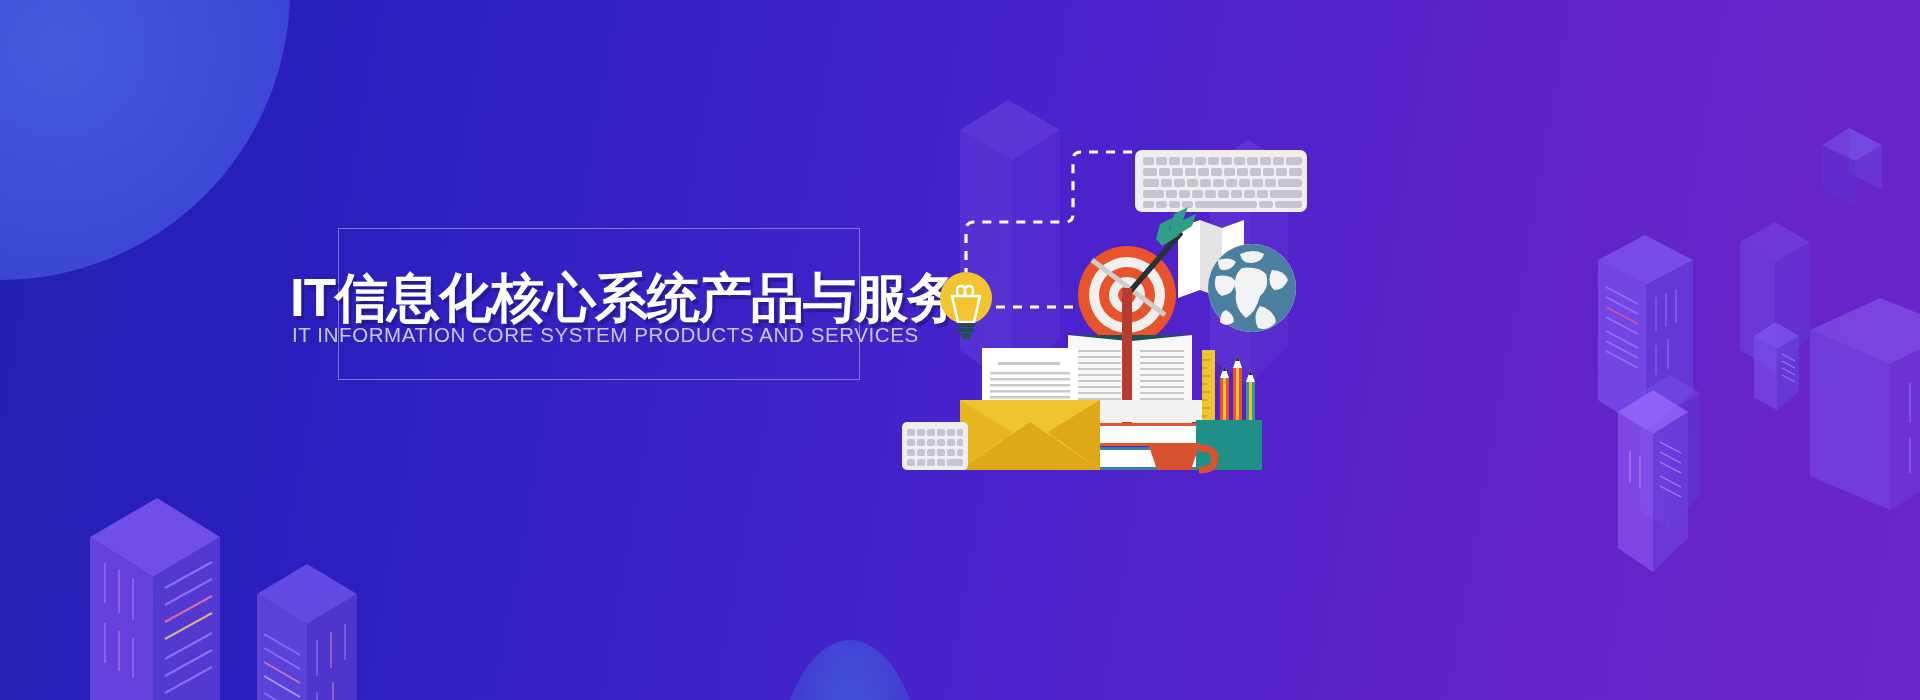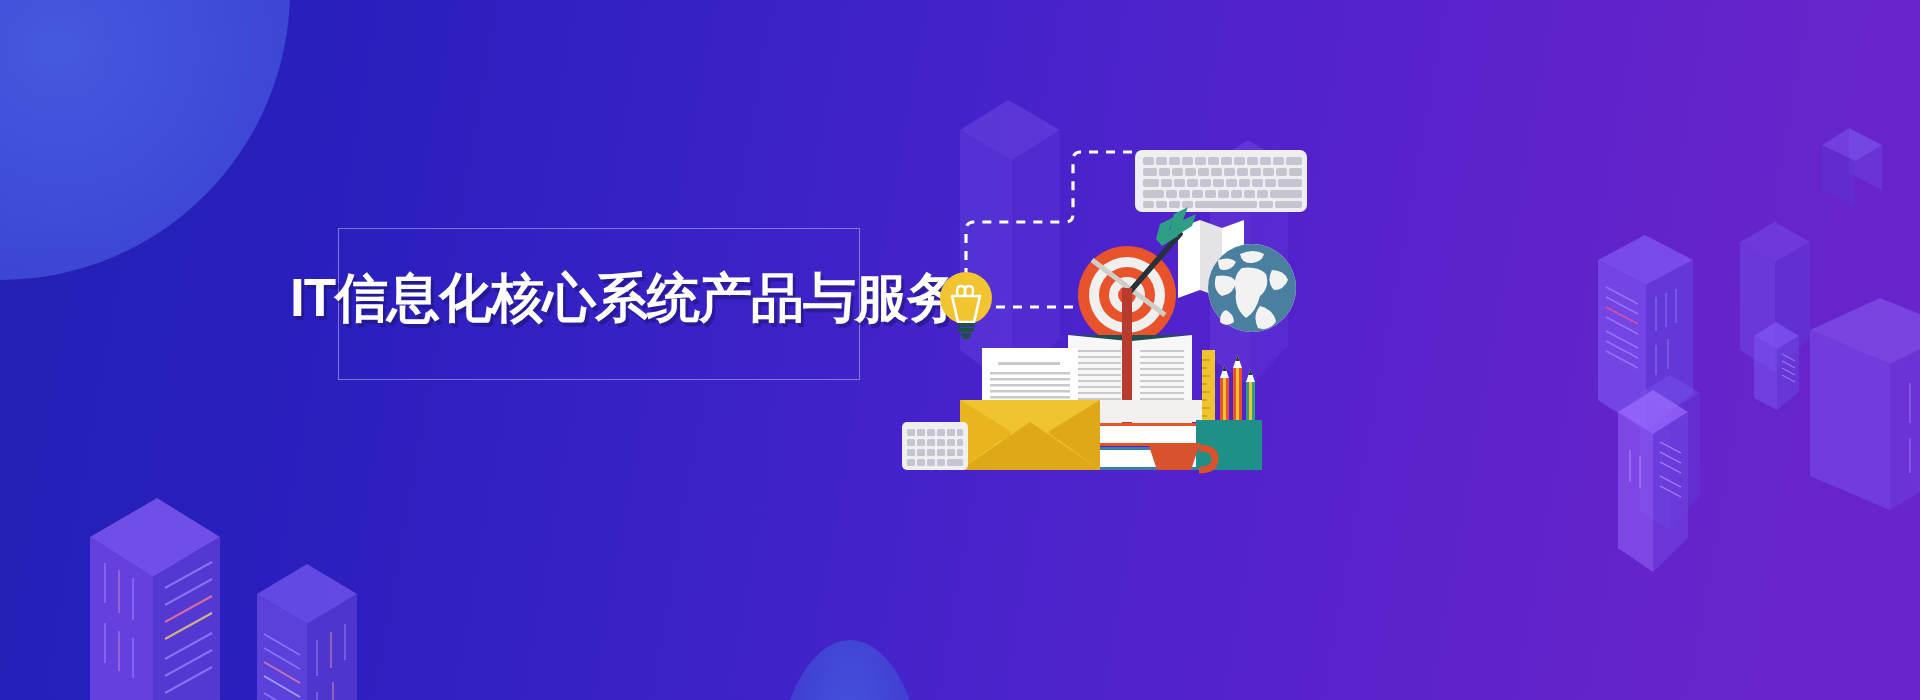--- a/index.html
+++ b/index.html
@@ -212,20 +212,21 @@
         <line x1="88" y1="62" x2="88" y2="98"></line>
         <line x1="60" y1="130" x2="60" y2="164"></line>
         <line x1="76" y1="120" x2="76" y2="155" stroke="#e08ab8"></line>
       </g>
     </svg>
   </div>
 
   <div class="text-block">
     <div class="text-frame"></div>
     <div class="title">IT信息化核心系统产品与服务</div>
+    <div class="subtitle">IT INFORMATION CORE SYSTEM PRODUCTS AND SERVICES</div>
   </div>
 
   <div class="illus">
     <svg width="420" height="370" viewBox="0 0 420 370">
 
       <path d="M 66 167 L 66 120 Q 66 112 74 112 L 165 112 Q 173 112 173 104 L 173 50 Q 173 42 181 42 L 240 42" fill="none" stroke="#ffffff" stroke-width="3.2" stroke-dasharray="9,8" stroke-linecap="butt"></path>
 
       <path d="M 96 197 L 225 197" fill="none" stroke="#ffffff" stroke-width="3.2" stroke-dasharray="9,8"></path>
 
       <g>

